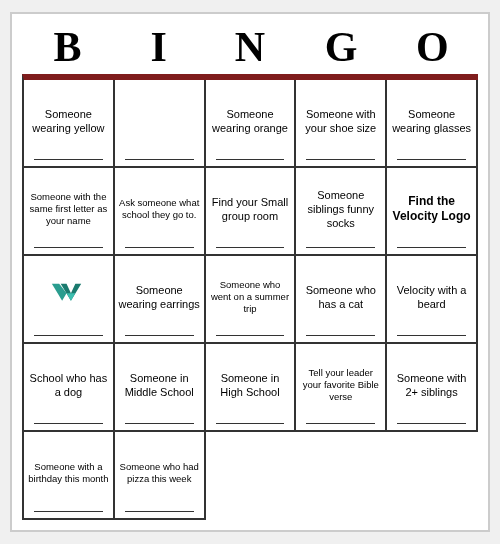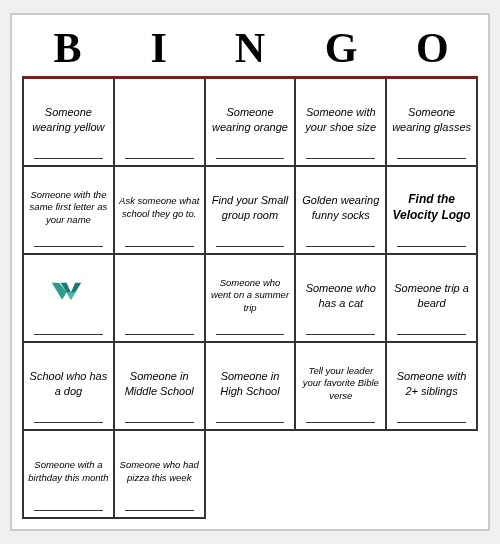--- a/index.html
+++ b/index.html
@@ -26,23 +26,22 @@
       width: 88px;
       text-align: center;
       font-size: 42px;
       font-weight: bold;
       font-family: 'Times New Roman', serif;
       line-height: 1.1;
     }
     .bingo-grid {
       display: grid;
       grid-template-columns: repeat(5, 1fr);
-      border-top: 3px solid #7f1d1d;
+      border-top: 6px solid #7f1d1d;
       border-left: 2px solid #333;
-      font-style: italic;
     }
     .bingo-cell {
       border-right: 2px solid #333;
       border-bottom: 2px solid #333;
       padding: 4px 3px 8px 3px;
       min-height: 88px;
       display: flex;
       flex-direction: column;
       align-items: center;
       justify-content: center;
@@ -110,48 +109,49 @@
       </div>
       <div class="bingo-cell">
         <span class="cell-text small">Ask someone what school they go to.</span>
         <div class="cell-underline"></div>
       </div>
       <div class="bingo-cell">
         <span class="cell-text">Find your Small group room</span>
         <div class="cell-underline"></div>
       </div>
       <div class="bingo-cell">
-        <span class="cell-text">Golden wearing funny socks</span>
+        <span class="cell-text">Someone siblings funny socks</span>
         <div class="cell-underline"></div>
       </div>
       <div class="bingo-cell">
         <span class="cell-text large">Find the Velocity Logo</span>
         <div class="cell-underline"></div>
       </div>
       <div class="bingo-cell">
         <svg class="chevron-svg" viewBox="0 0 60 60">
           <polygon points="8,12 22,35 28,25 18,12" fill="#2a9d8f"></polygon>
           <polygon points="20,12 34,35 48,12 40,12 34,25 28,12" fill="#1a7a6e"></polygon>
           <polygon points="28,25 34,35 40,25" fill="#3dbfb0"></polygon>
         </svg>
         <div class="cell-underline"></div>
       </div>
       <div class="bingo-cell">
+        <span class="cell-text">Someone wearing earrings</span>
         <div class="cell-underline"></div>
       </div>
       <div class="bingo-cell">
         <span class="cell-text small">Someone who went on a summer trip</span>
         <div class="cell-underline"></div>
       </div>
       <div class="bingo-cell">
         <span class="cell-text">Someone who has a cat</span>
         <div class="cell-underline"></div>
       </div>
       <div class="bingo-cell">
-        <span class="cell-text">Someone trip a beard</span>
+        <span class="cell-text">Velocity with a beard</span>
         <div class="cell-underline"></div>
       </div>
       <div class="bingo-cell">
         <span class="cell-text">School who has a dog</span>
         <div class="cell-underline"></div>
       </div>
       <div class="bingo-cell">
         <span class="cell-text">Someone in Middle School</span>
         <div class="cell-underline"></div>
       </div>

